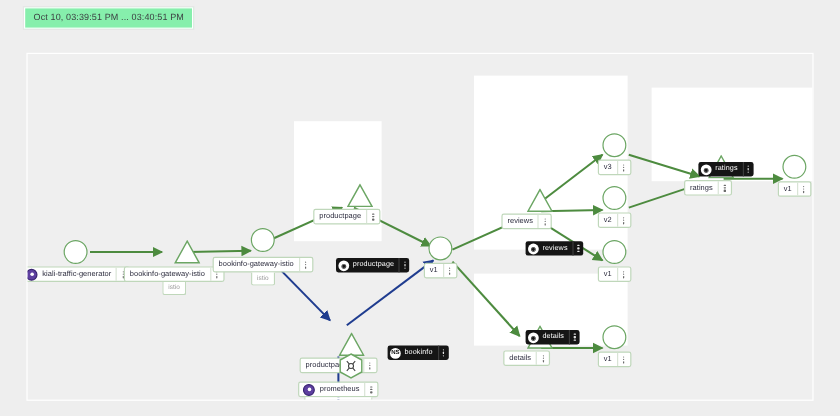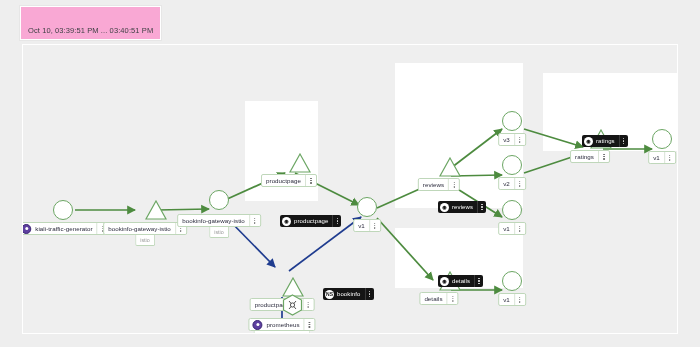--- a/index.html
+++ b/index.html
@@ -11,23 +11,23 @@
   }
   #app {
     position: relative;
     width: 700px; height: 347px;
     background: #eeeeee;
   }
   
   .timechip {
     position: absolute;
     left: 20px; top: 6px;
-    background: #f9a8d4;
+    background: #86efac;
     border: 1px solid #ffffff;
-    padding: 19px 7px 4px 7px;
+    padding: 3px 7px 4px 7px;
     font-size: 7.5px;
     color: #3c3f42;
     letter-spacing: 0.1px;
     white-space: nowrap;
     box-shadow: 0 0 0 1px rgba(0,0,0,0.03);
   }
   
   .canvas {
     position: absolute;
     left: 22px; top: 44px;

